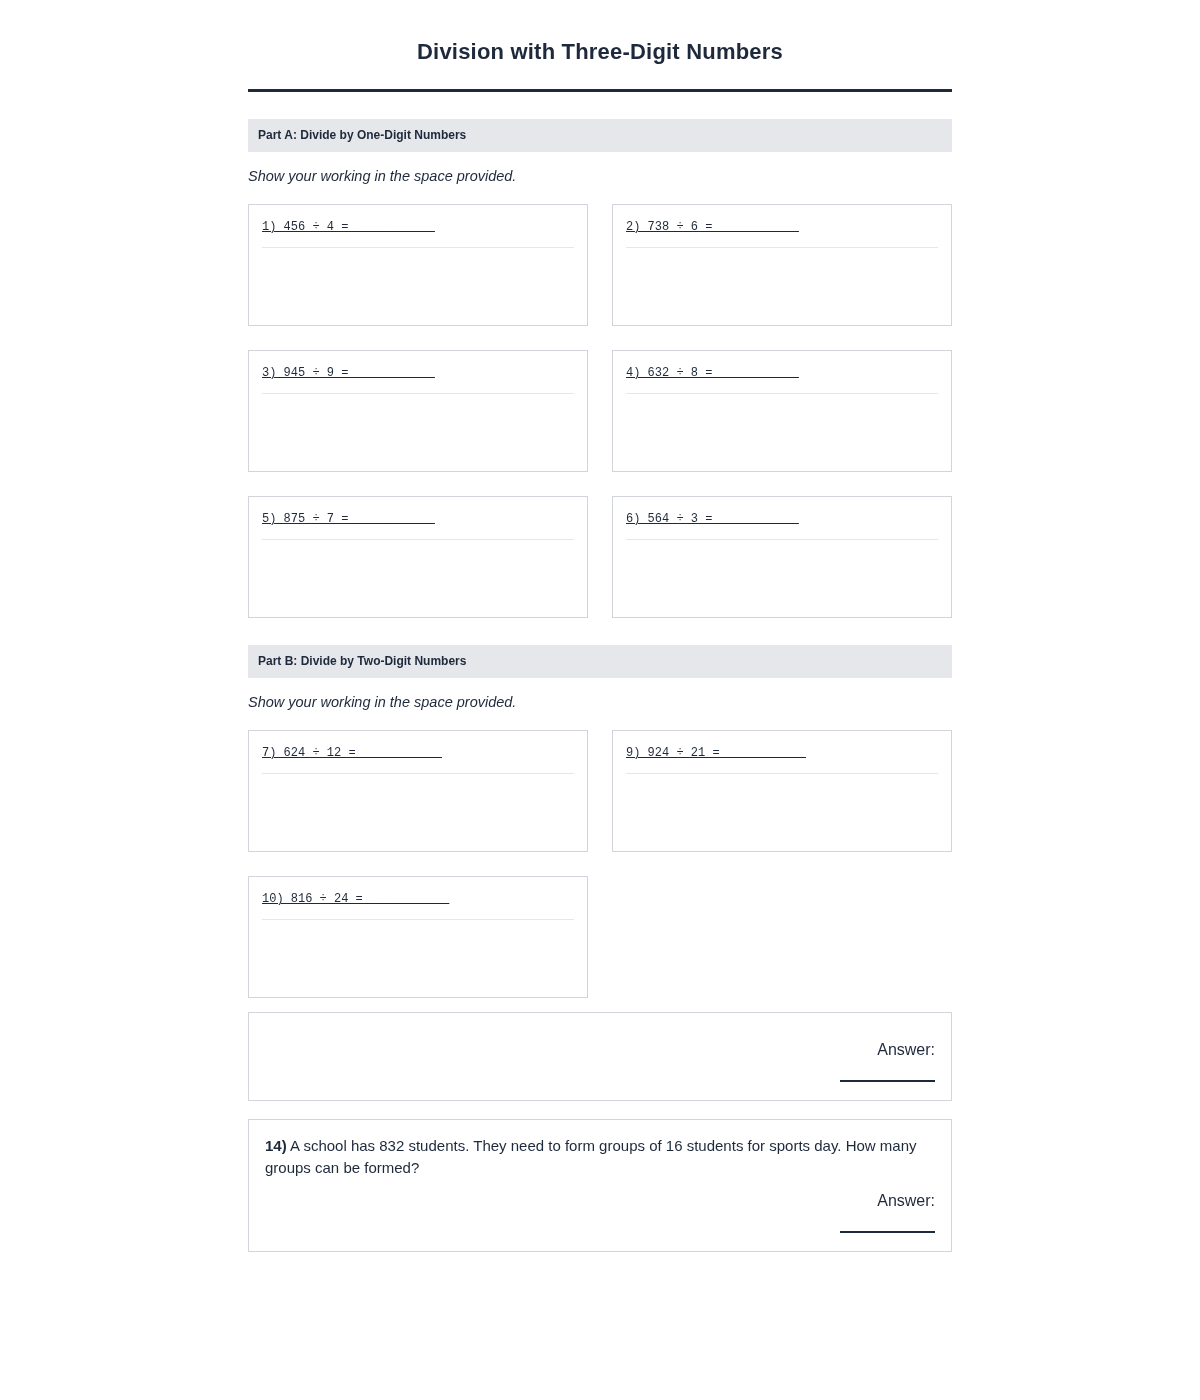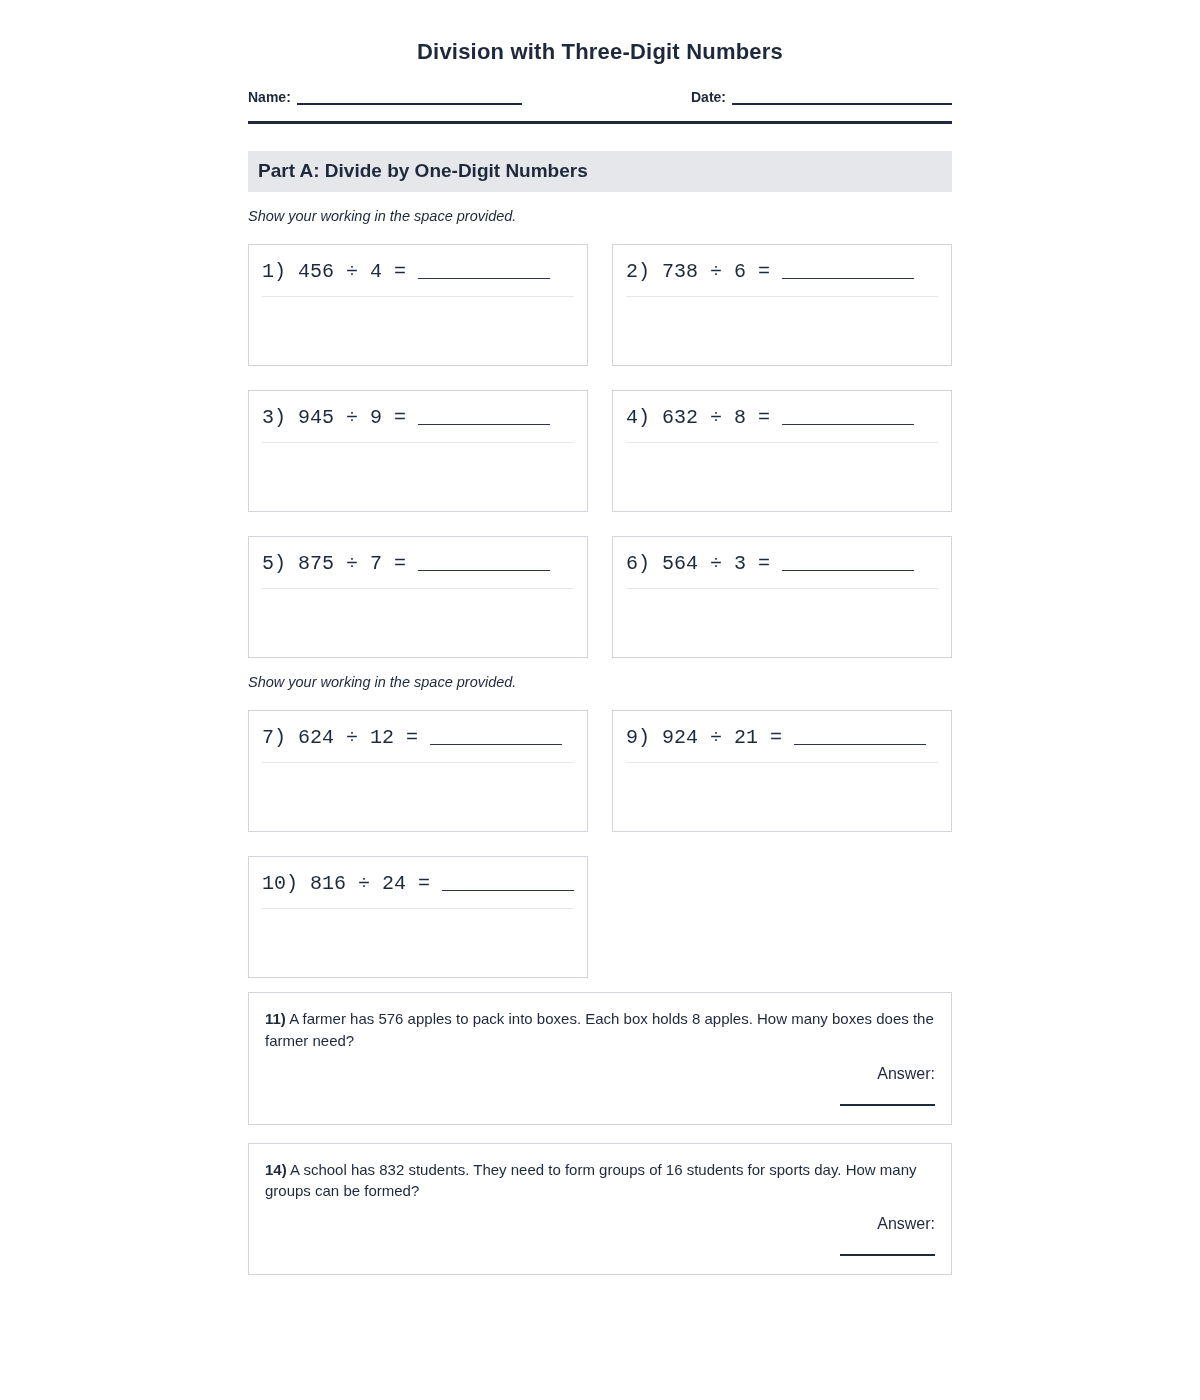--- a/index.html
+++ b/index.html
@@ -48,21 +48,21 @@
   .date-line { width: 220px; }
   .header-rule {
     border: none;
     border-top: 3px solid #1e293b;
     margin: 16px 0 0 0;
   }
   .band {
     background: #e5e7eb;
     margin-top: 27px;
     padding: 9px 10px 10px 10px;
-    font-size: 19px;
+    font-size: 12px;
     font-weight: bold;
   }
   .note {
     font-style: italic;
     font-size: 14.5px;
     margin: 16px 0 20px 0;
   }
   .grid {
     display: grid;
     grid-template-columns: 340px 340px;
@@ -70,22 +70,23 @@
   }
   .pbox {
     box-sizing: border-box;
     border: 1px solid #d1d5db;
     height: 122px;
     padding: 15px 13px;
     background: #ffffff;
   }
   .ptext {
     font-family: "Liberation Mono", "DejaVu Sans Mono", monospace;
-    font-size: 20px;
+    font-size: 12px;
     white-space: nowrap;
+    text-decoration: underline;
   }
   .work-line {
     border-bottom: 1px solid #e5e7eb;
     margin-top: 13px;
   }
   .wbox {
     box-sizing: border-box;
     border: 1px solid #d1d5db;
     padding: 15px 16px 16px 16px;
     background: #ffffff;
@@ -111,30 +112,20 @@
   }
 </style>
 </head>
 <body>
 
 <div class="page">
   <div class="sheet">
 
     <h1 class="title">Division with Three-Digit Numbers</h1>
 
-    <div class="meta-row">
-      <div class="meta-group">
-        <span class="meta-label">Name:</span>
-        <span class="blank-line name-line"></span>
-      </div>
-      <div class="meta-group">
-        <span class="meta-label">Date:</span>
-        <span class="blank-line date-line"></span>
-      </div>
-    </div>
 
     <hr class="header-rule">
 
     <div class="band">Part A: Divide by One-Digit Numbers</div>
     <div class="note">Show your working in the space provided.</div>
 
     <div class="grid">
       <div class="pbox">
         <div class="ptext">1) 456 ÷ 4 = ___________</div>
         <div class="work-line"></div>
@@ -154,43 +145,40 @@
       <div class="pbox">
         <div class="ptext">5) 875 ÷ 7 = ___________</div>
         <div class="work-line"></div>
       </div>
       <div class="pbox">
         <div class="ptext">6) 564 ÷ 3 = ___________</div>
         <div class="work-line"></div>
       </div>
     </div>
 
+    <div class="band">Part B: Divide by Two-Digit Numbers</div>
     <div class="note">Show your working in the space provided.</div>
 
     <div class="grid">
       <div class="pbox">
         <div class="ptext">7) 624 ÷ 12 = ___________</div>
         <div class="work-line"></div>
       </div>
       <div class="pbox">
         <div class="ptext">9) 924 ÷ 21 = ___________</div>
         <div class="work-line"></div>
       </div>
       <div class="pbox">
         <div class="ptext">10) 816 ÷ 24 = ___________</div>
         <div class="work-line"></div>
       </div>
     </div>
 
 
     <div class="wbox wbox-first">
-      <div class="wtext">
-        <span class="wnum">11)</span>
-        <span>A farmer has 576 apples to pack into boxes. Each box holds 8 apples. How many boxes does the farmer need?</span>
-      </div>
       <div class="answer-row">
         <span>Answer:</span>
         <span class="blank-line answer-blank"></span>
       </div>
     </div>
 
     <div class="wbox wbox-second">
       <div class="wtext">
         <span class="wnum">14)</span>
         <span>A school has 832 students. They need to form groups of 16 students for sports day. How many groups can be formed?</span>

